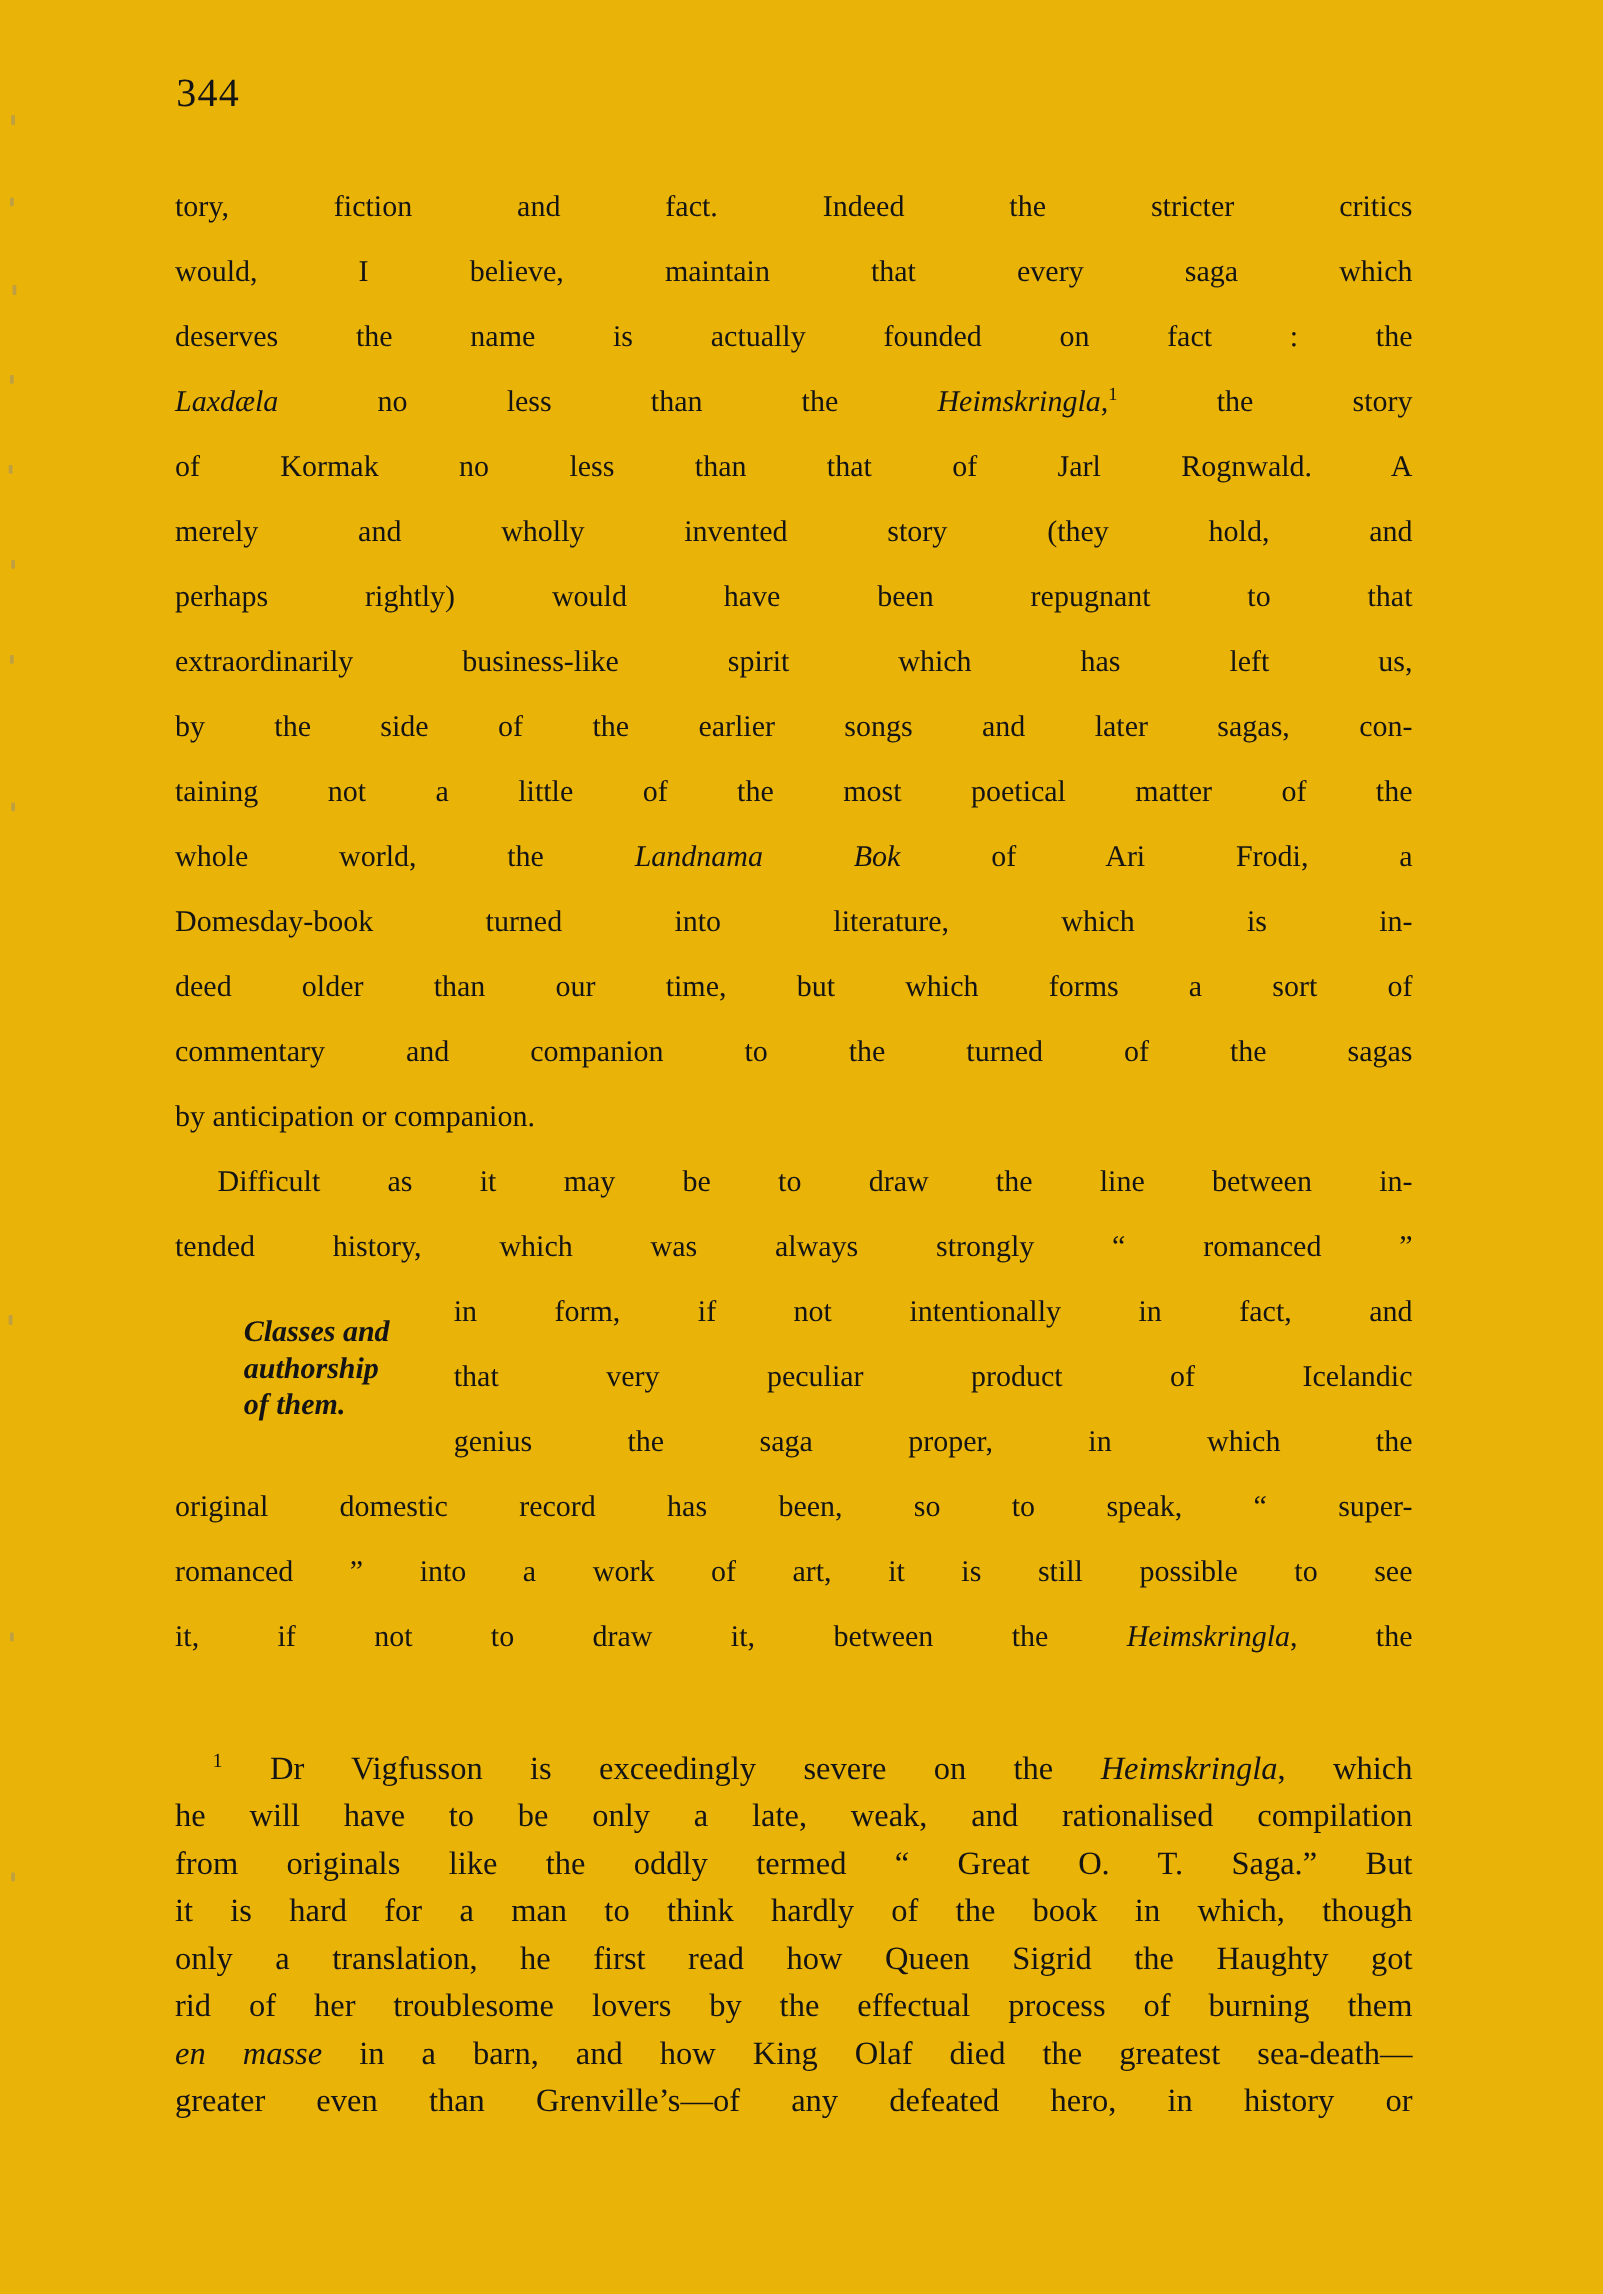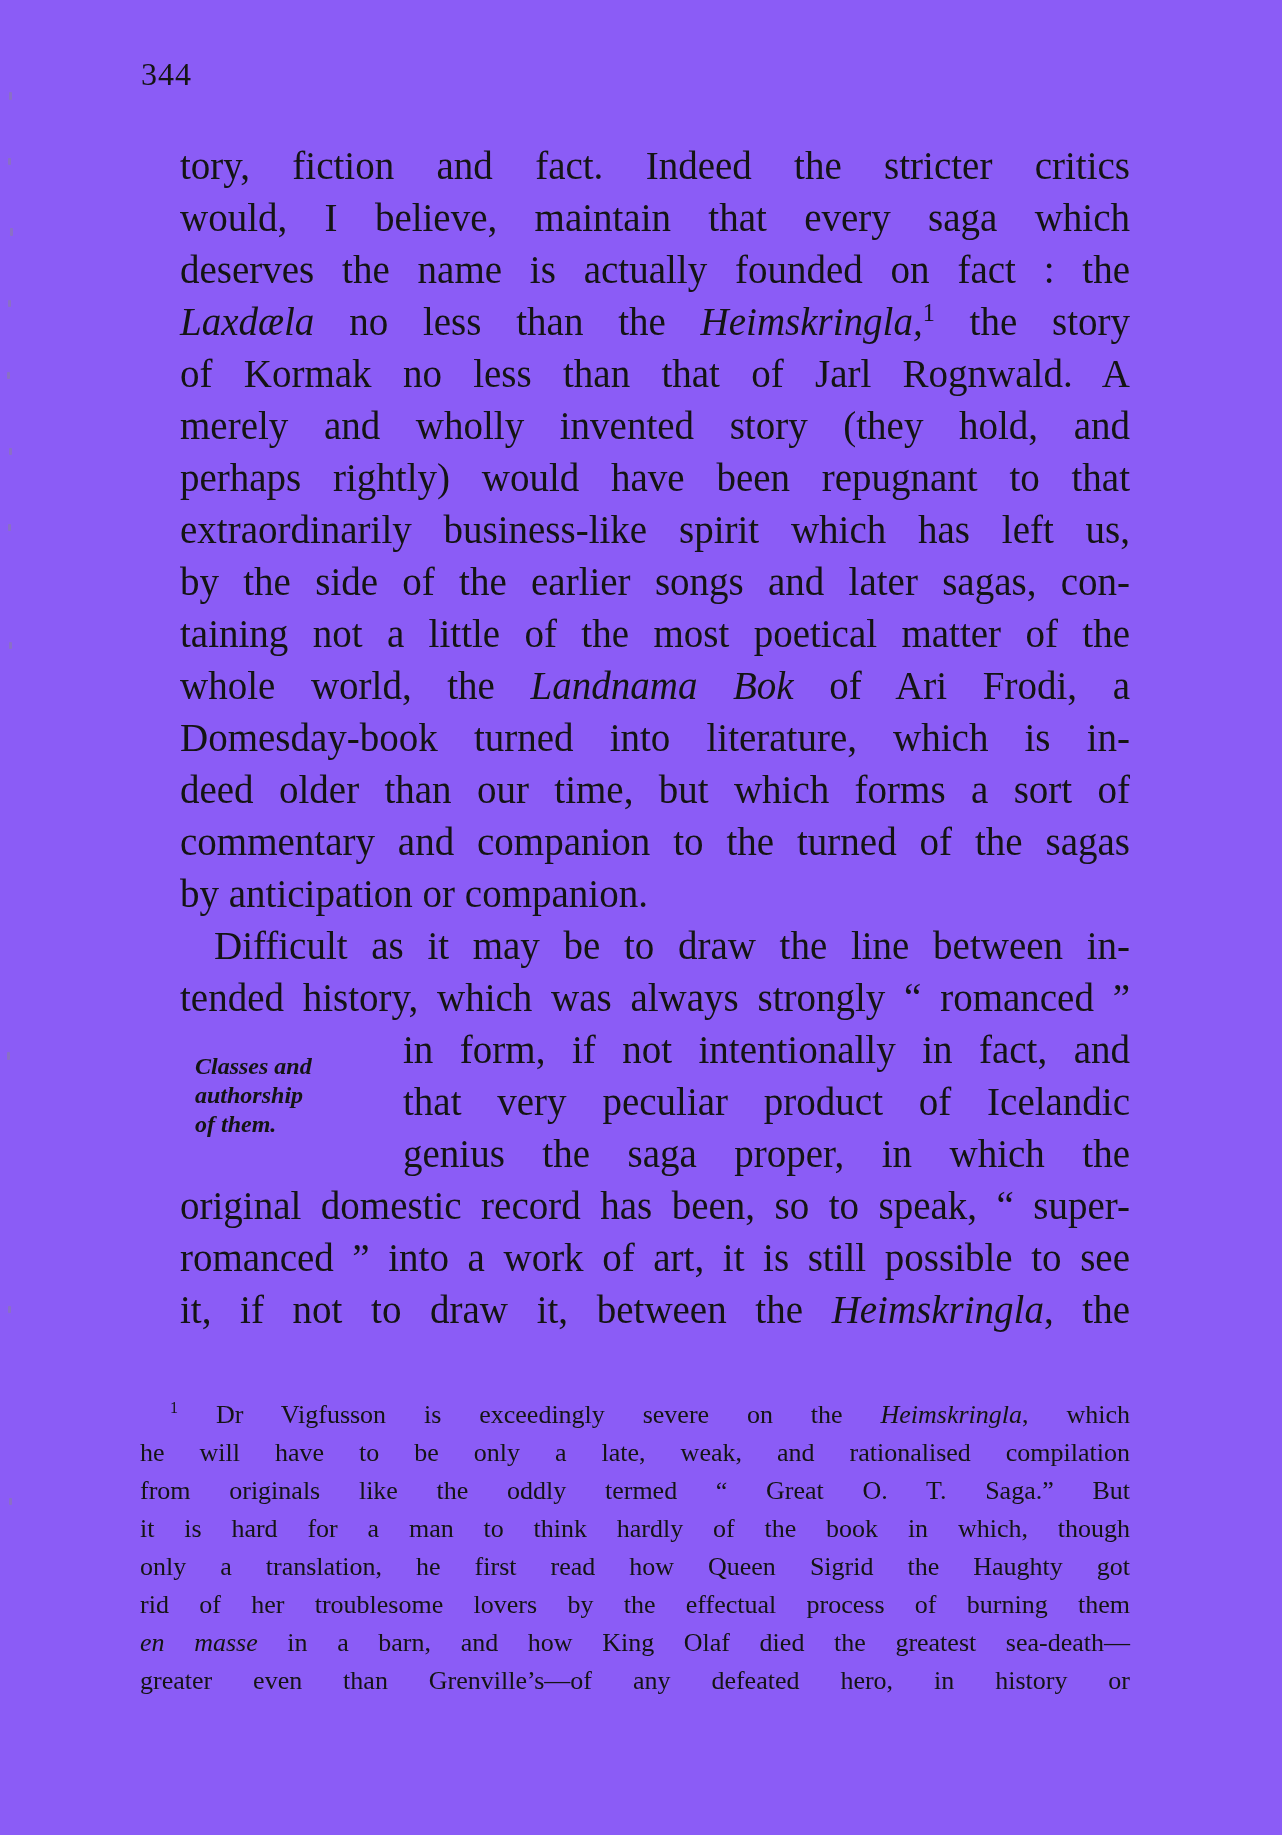--- a/index.html
+++ b/index.html
@@ -1,33 +1,33 @@
 <!DOCTYPE html>
 <html><head>
 <meta charset="utf-8">
 <style>
   html,body { margin:0; padding:0; background:#e9e9e9; }
   .page {
     position:relative; width:1282px; height:1835px;
-    background:#8b5cf6; color:#141414; overflow:hidden;
+    background:#eab308; color:#141414; overflow:hidden;
     font-family:"Liberation Serif", serif;
   }
   .page-number {
     position:absolute; left:141px; top:56px;
     font-size:32px; letter-spacing:1px;
   }
   .running-title {
     position:absolute; left:277px; top:60px;
     font-size:27px; letter-spacing:1.5px; white-space:nowrap;
   }
   .text-block { position:absolute; left:140px; top:140px; width:990px; }
   .line { white-space:normal; }
   .text-block .line {
-    font-size:39px; height:52px; line-height:52px;
-    text-align:justify; text-align-last:justify;margin-left:40px;
+    font-size:24px; height:52px; line-height:52px;
+    text-align:justify; text-align-last:justify;
   }
   .text-block .line.indent { text-indent:34px; }
   .text-block .line.narrow { padding-left:223px; }
   .line.no-stretch { text-align:left; text-align-last:left; }
   .sidenote {
     position:absolute; left:195px; top:1052px; width:165px;
   }
   .sidenote .line {
     font-size:24px; height:29px; line-height:29px;
     text-align:left; text-align-last:left;font-weight:bold;

